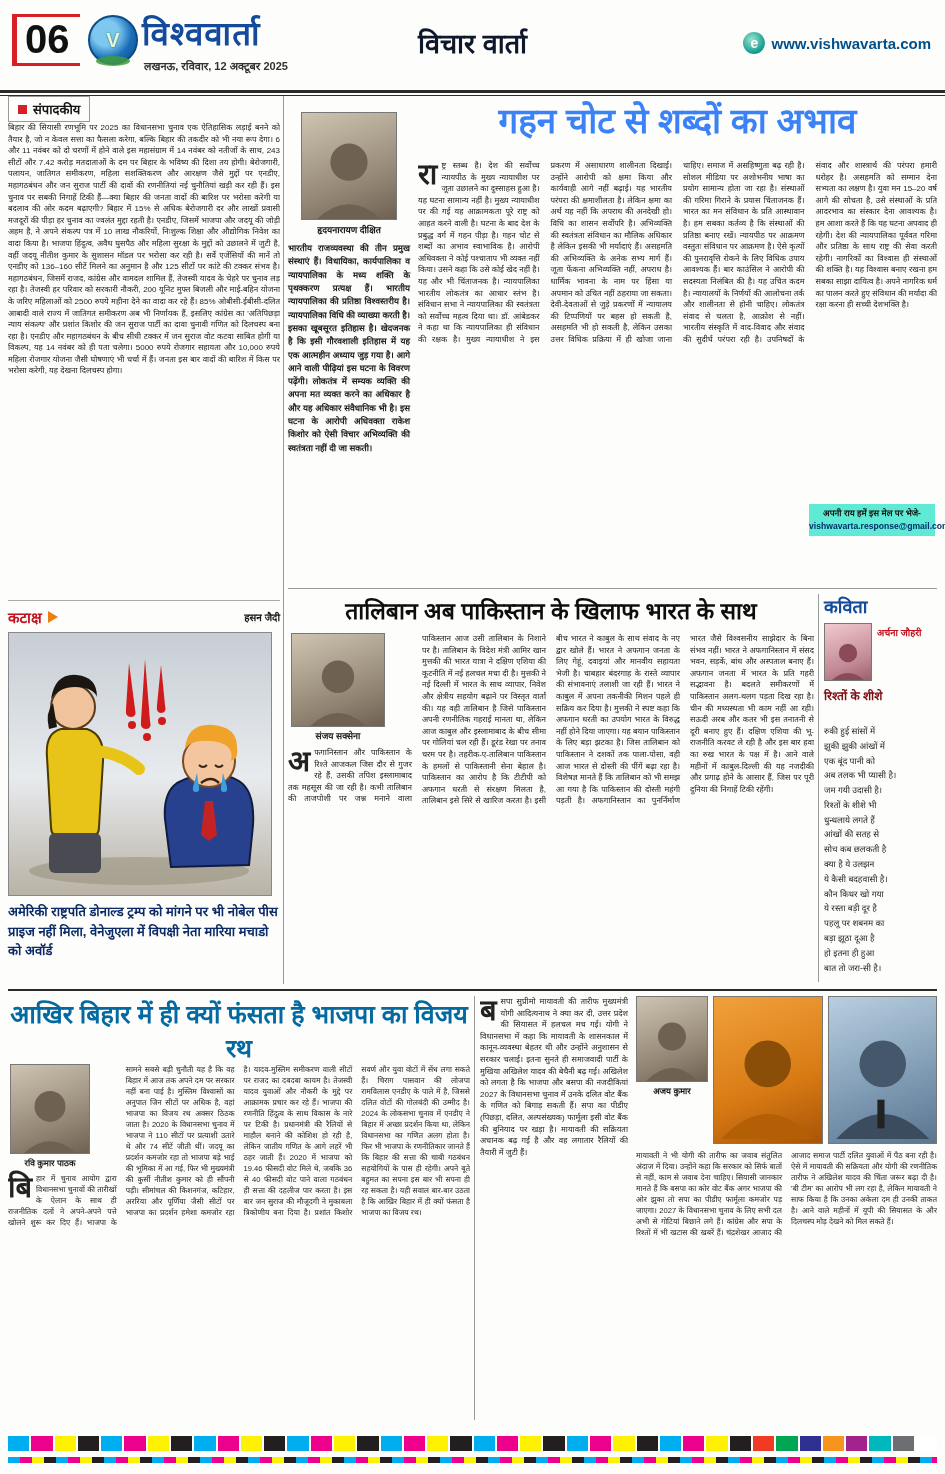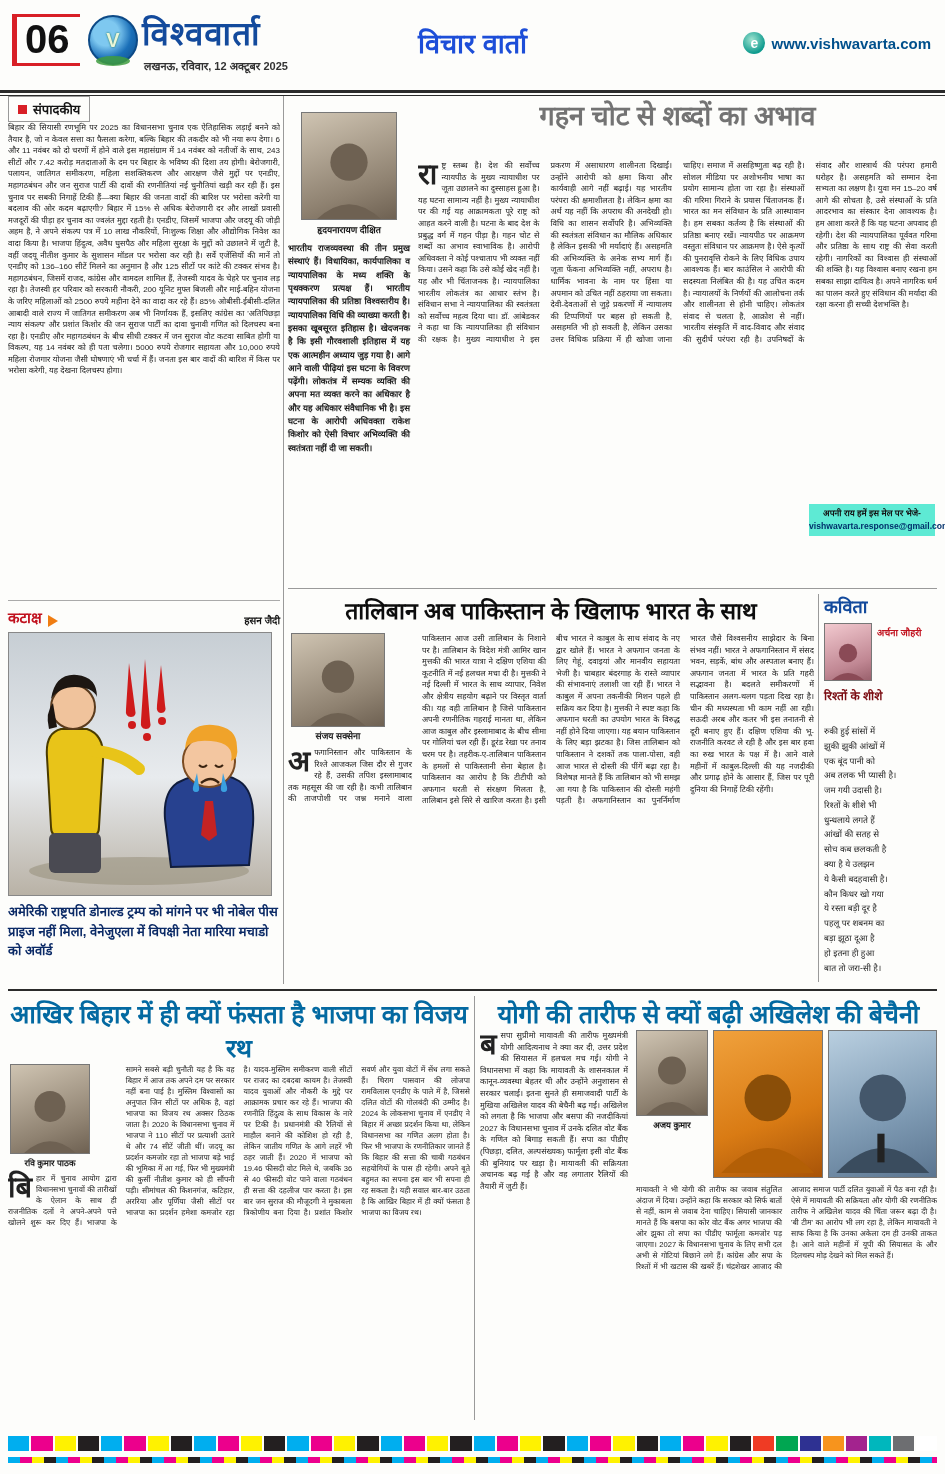--- a/index.html
+++ b/index.html
@@ -12,21 +12,21 @@
            border-top:3px solid #d81f26;border-bottom:3px solid #d81f26;border-left:5px solid #d81f26;
            padding:0 10px 2px 8px;line-height:1.1;}
   .logo{position:absolute;left:88px;top:15px;width:46px;height:46px;border-radius:50%;
         background:radial-gradient(circle at 35% 35%,#7ec8f0 0 30%,#1a6fb8 60%,#0d4a86 100%);
         border:2px solid #0d4a86;display:flex;align-items:center;justify-content:center;}
   .logo span{color:#eaf6d8;font-weight:bold;font-size:20px;text-shadow:0 0 2px #064;}
   .logo::after{content:"";position:absolute;bottom:-3px;left:6px;right:6px;height:10px;border-radius:50%;
         background:#3f9c3f;opacity:.85;}
   .masthead{position:absolute;left:142px;top:10px;font-size:33px;font-weight:bold;color:#134a9c;letter-spacing:1px;}
   .dateline{position:absolute;left:144px;top:58px;font-size:11px;color:#333;font-weight:bold;}
-  .section-title{position:absolute;left:50%;transform:translateX(-50%);top:24px;font-size:27px;font-weight:bold;color:#1d4ed8;}
+  .section-title{position:absolute;left:50%;transform:translateX(-50%);top:24px;font-size:27px;font-weight:bold;color:#0f172a;}
   .site{position:absolute;right:14px;top:32px;display:flex;align-items:center;gap:6px;}
   .eicon{width:22px;height:22px;border-radius:50%;background:radial-gradient(circle at 40% 35%,#9fe3d0,#0f9b8e 70%);
          color:#fff;font-weight:bold;font-size:14px;display:flex;align-items:center;justify-content:center;}
   .siteurl{font-size:15px;font-weight:bold;color:#00508c;}
   
   .vline{position:absolute;width:1px;background:#9a9a9a;}
   .hline{position:absolute;height:1px;background:#9a9a9a;}
   .hline.thick{height:2px;background:#2b2b2b;}
   .body-text{font-size:8px;line-height:1.45;text-align:justify;color:#1c1c1c;}
   .dropcap{float:left;font-size:29px;font-weight:bold;line-height:.95;padding:1px 4px 0 0;color:#222;}
@@ -36,33 +36,33 @@
   .photo-name{font-size:9px;font-weight:bold;text-align:center;margin-top:3px;}
   
   .edcol{position:absolute;left:8px;top:96px;width:272px;height:890px;border-right:0;}
   .ed-label{display:flex;align-items:center;gap:6px;border:1px solid #999;padding:3px 9px;width:fit-content;
             font-size:13px;font-weight:bold;}
   .red-sq{width:9px;height:9px;background:#d81f26;display:inline-block;}
   .ed-headline{text-align:center;font-size:17px;font-weight:bold;margin:8px 0 6px;}
   .ed-body{height:468px;overflow:hidden;}
   
   .cartoon{margin-top:10px;border-top:1px solid #aaa;padding-top:6px;}
-  .ct-head{display:flex;align-items:flex-end;gap:6px;margin-bottom:5px;}
+  .ct-head{display:flex;align-items:center;gap:6px;margin-bottom:5px;}
   .ct-label{color:#c1121f;font-weight:bold;font-size:15px;}
   .ct-arrow{width:0;height:0;border-left:10px solid #f07d12;border-top:6px solid transparent;border-bottom:6px solid transparent;}
   .ct-author{margin-left:auto;font-size:10px;font-weight:bold;}
   .ct-img{width:262px;height:262px;border:1px solid #888;background:linear-gradient(180deg,#c7ced4 0%,#e8ebee 55%,#b9b2a6 100%);
           position:relative;overflow:hidden;}
   .ct-caption{margin-top:6px;font-size:13px;line-height:1.5;font-weight:bold;color:#0b2a66;text-align:left;}
   
   .main-art{position:absolute;left:288px;top:96px;width:649px;height:488px;}
   .ma-intro{position:absolute;left:0;top:16px;width:122px;}
   .ma-photo{width:94px;height:106px;margin:0 auto;}
   .ma-introtext{margin-top:6px;font-size:8.6px;font-weight:bold;line-height:1.55;text-align:justify;color:#222;}
-  .ma-headline{position:absolute;left:130px;top:0;width:519px;font-size:27px;font-weight:bold;text-align:center;color:#737373;}
+  .ma-headline{position:absolute;left:130px;top:0;width:519px;font-size:35px;font-weight:bold;text-align:center;color:#3b82f6;}
   .ma-body{position:absolute;left:130px;top:64px;width:519px;height:372px;column-count:4;column-gap:11px;overflow:hidden;}
   .email-note{position:absolute;right:2px;bottom:48px;width:126px;background:#5eead4;font-size:8.6px;font-weight:bold;
               text-align:center;line-height:1.5;padding:3px 0;}
   .email-note .em{color:#00306b;}
   
   .tal{position:absolute;left:288px;top:594px;width:526px;height:388px;}
   .tal-headline{font-size:23px;font-weight:bold;text-align:center;color:#0d0d0d;margin-bottom:7px;}
   .tal-body{column-count:4;column-gap:10px;height:340px;overflow:hidden;}
   .author-float{width:100px;margin:0 6px 4px 0;}
   .af-photo{width:92px;height:92px;margin:0 auto;}
@@ -249,21 +249,20 @@
               <path d="M6 62 Q30 36 54 62 Z" fill="#6e6152"></path>
           </svg>
         </div>
         <div class="photo-name" style="font-size:8.5px;">रवि कुमार पाठक</div>
       </div>
       <span class="dropcap">बि</span><span>हार में चुनाव आयोग द्वारा विधानसभा चुनावों की तारीखों के ऐलान के साथ ही राजनीतिक दलों ने अपने-अपने पत्ते खोलने शुरू कर दिए हैं। भाजपा के सामने सबसे बड़ी चुनौती यह है कि वह बिहार में आज तक अपने दम पर सरकार नहीं बना पाई है। मुस्लिम विश्वासों का अनुपात जिन सीटों पर अधिक है, वहां भाजपा का विजय रथ अक्सर ठिठक जाता है। 2020 के विधानसभा चुनाव में भाजपा ने 110 सीटों पर प्रत्याशी उतारे थे और 74 सीटें जीती थीं। जदयू का प्रदर्शन कमजोर रहा तो भाजपा बड़े भाई की भूमिका में आ गई, फिर भी मुख्यमंत्री की कुर्सी नीतीश कुमार को ही सौंपनी पड़ी। सीमांचल की किशनगंज, कटिहार, अररिया और पूर्णिया जैसी सीटों पर भाजपा का प्रदर्शन हमेशा कमजोर रहा है। यादव-मुस्लिम समीकरण वाली सीटों पर राजद का दबदबा कायम है। तेजस्वी यादव युवाओं और नौकरी के मुद्दे पर आक्रामक प्रचार कर रहे हैं। भाजपा की रणनीति हिंदुत्व के साथ विकास के नारे पर टिकी है। प्रधानमंत्री की रैलियों से माहौल बनाने की कोशिश हो रही है, लेकिन जातीय गणित के आगे लहरें भी ठहर जाती हैं। 2020 में भाजपा को 19.46 फीसदी वोट मिले थे, जबकि 36 से 40 फीसदी वोट पाने वाला गठबंधन ही सत्ता की दहलीज पार करता है। इस बार जन सुराज की मौजूदगी ने मुकाबला त्रिकोणीय बना दिया है। प्रशांत किशोर सवर्ण और युवा वोटों में सेंध लगा सकते हैं। चिराग पासवान की लोजपा रामविलास एनडीए के पाले में है, जिससे दलित वोटों की गोलबंदी की उम्मीद है। 2024 के लोकसभा चुनाव में एनडीए ने बिहार में अच्छा प्रदर्शन किया था, लेकिन विधानसभा का गणित अलग होता है। फिर भी भाजपा के रणनीतिकार जानते हैं कि बिहार की सत्ता की चाबी गठबंधन सहयोगियों के पास ही रहेगी। अपने बूते बहुमत का सपना इस बार भी सपना ही रह सकता है। यही सवाल बार-बार उठता है कि आखिर बिहार में ही क्यों फंसता है भाजपा का विजय रथ।</span>
     </div>
   </div>
 
   <div class="yogi">
-    <div class="b-headline">योगी की तारीफ से क्यों बढ़ी अखिलेश की बेचैनी</div>
     <div class="yg-wrap">
       <div class="yg-leftcol body-text">
         <span class="dropcap">ब</span><span>सपा सुप्रीमो मायावती की तारीफ मुख्यमंत्री योगी आदित्यनाथ ने क्या कर दी, उत्तर प्रदेश की सियासत में हलचल मच गई। योगी ने विधानसभा में कहा कि मायावती के शासनकाल में कानून-व्यवस्था बेहतर थी और उन्होंने अनुशासन से सरकार चलाई। इतना सुनते ही समाजवादी पार्टी के मुखिया अखिलेश यादव की बेचैनी बढ़ गई। अखिलेश को लगता है कि भाजपा और बसपा की नजदीकियां 2027 के विधानसभा चुनाव में उनके दलित वोट बैंक के गणित को बिगाड़ सकती हैं। सपा का पीडीए (पिछड़ा, दलित, अल्पसंख्यक) फार्मूला इसी वोट बैंक की बुनियाद पर खड़ा है। मायावती की सक्रियता अचानक बढ़ गई है और वह लगातार रैलियों की तैयारी में जुटी हैं।</span>
       </div>
       <div class="yg-right">
         <div class="yg-photos">
           <div class="yg-authorbox">
             <div class="photo">
               <svg viewBox="0 0 60 60">
                 <circle cx="30" cy="22" r="12" fill="#6e6152"></circle>

